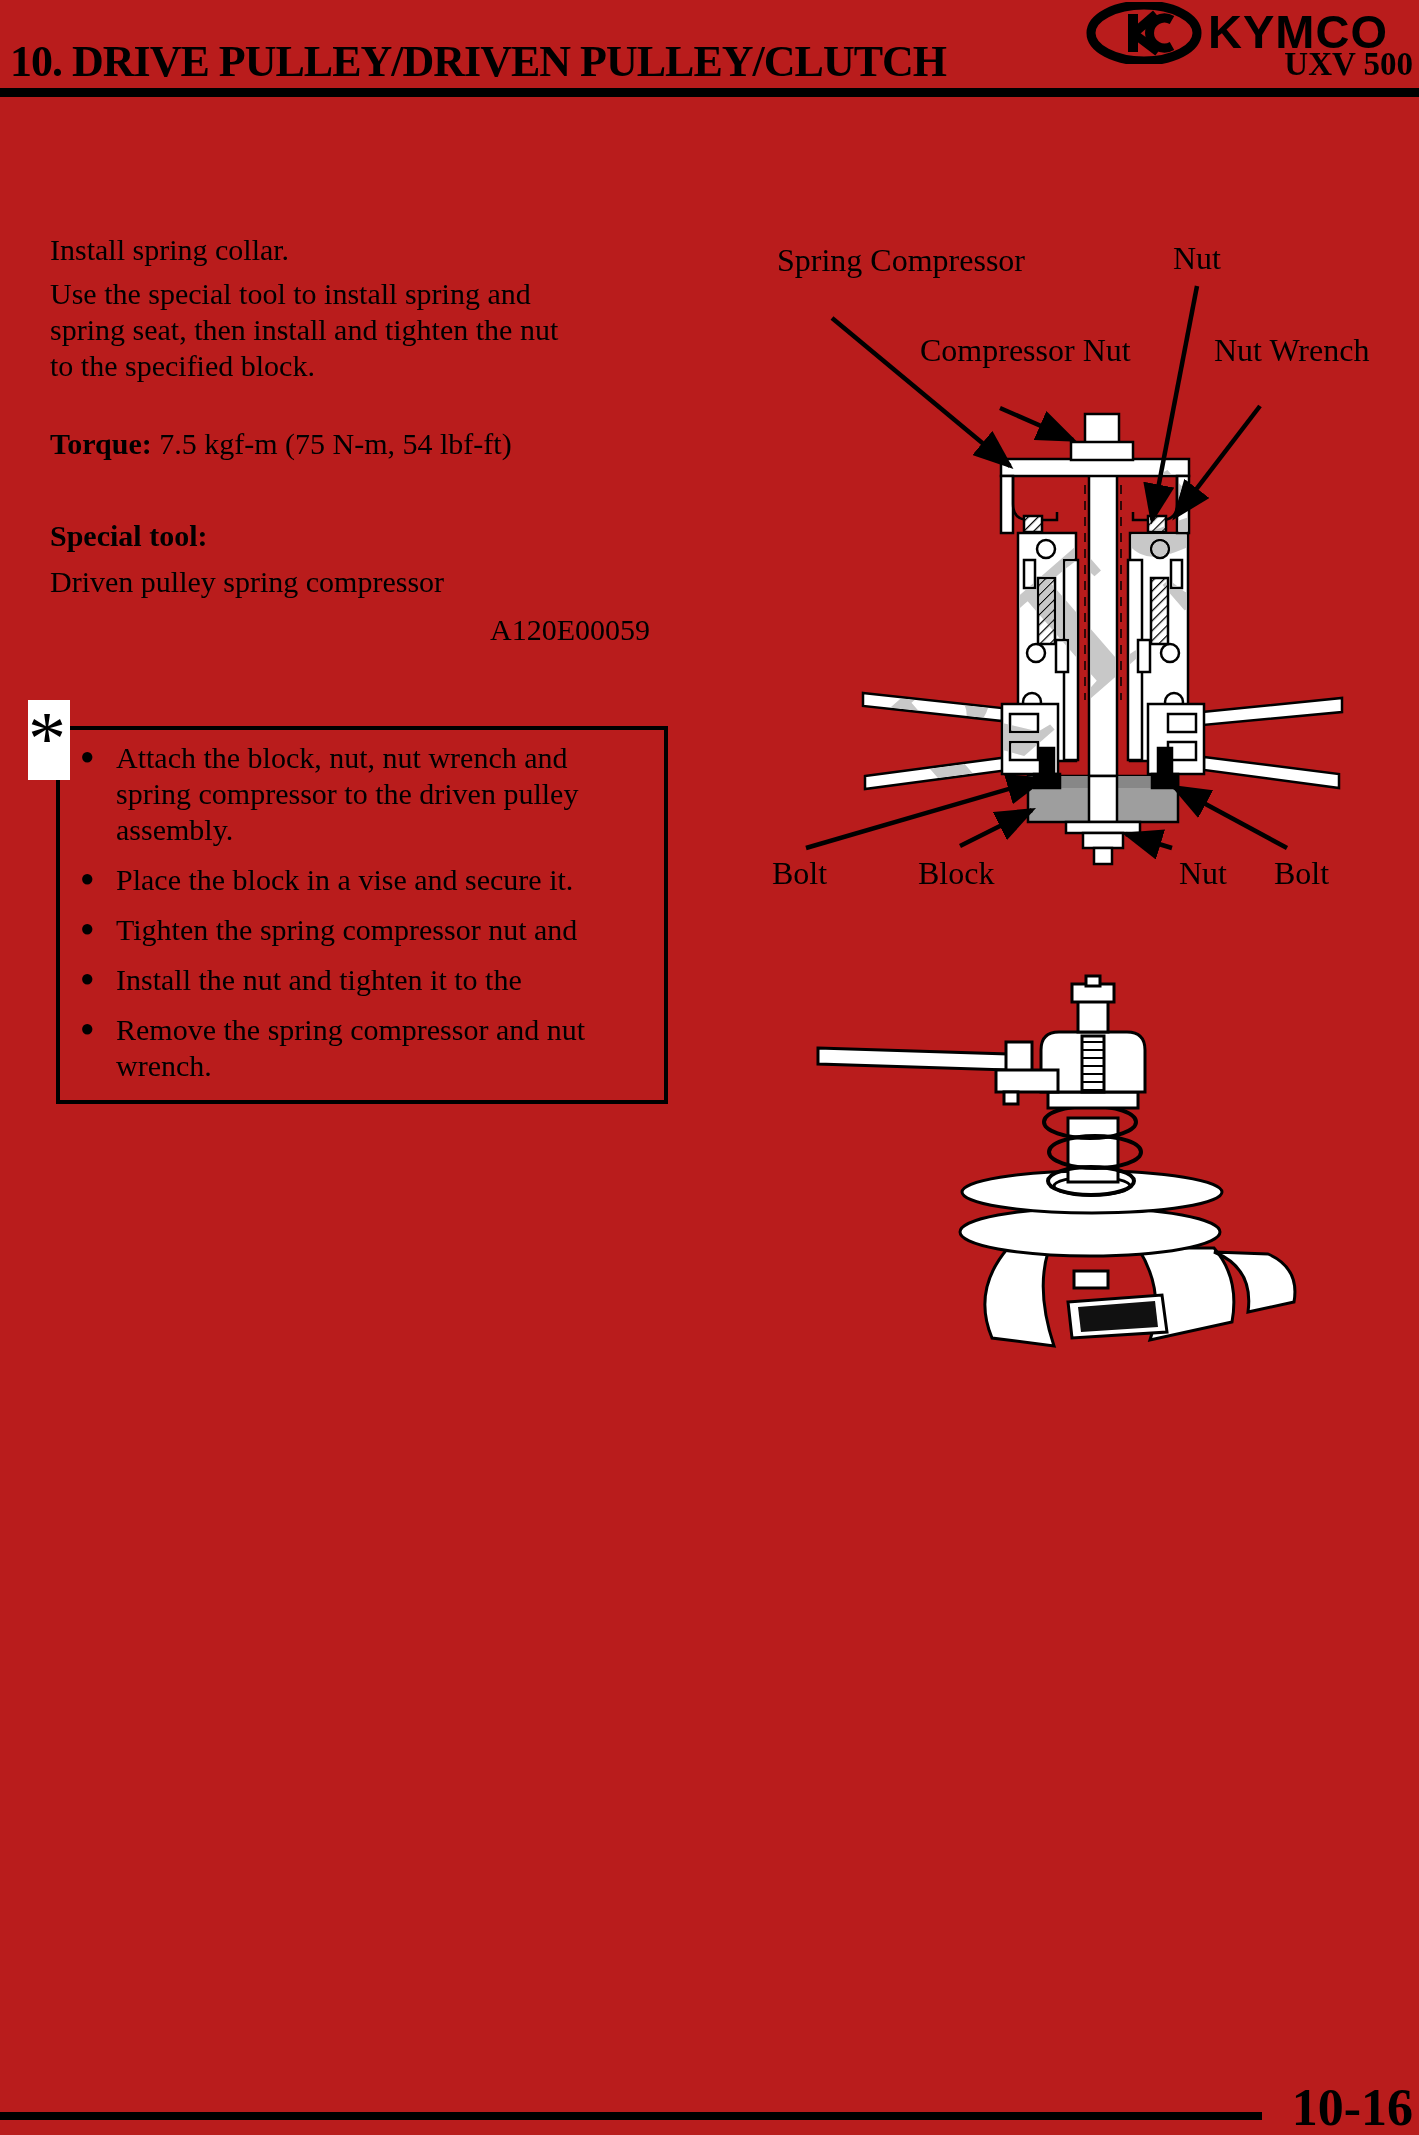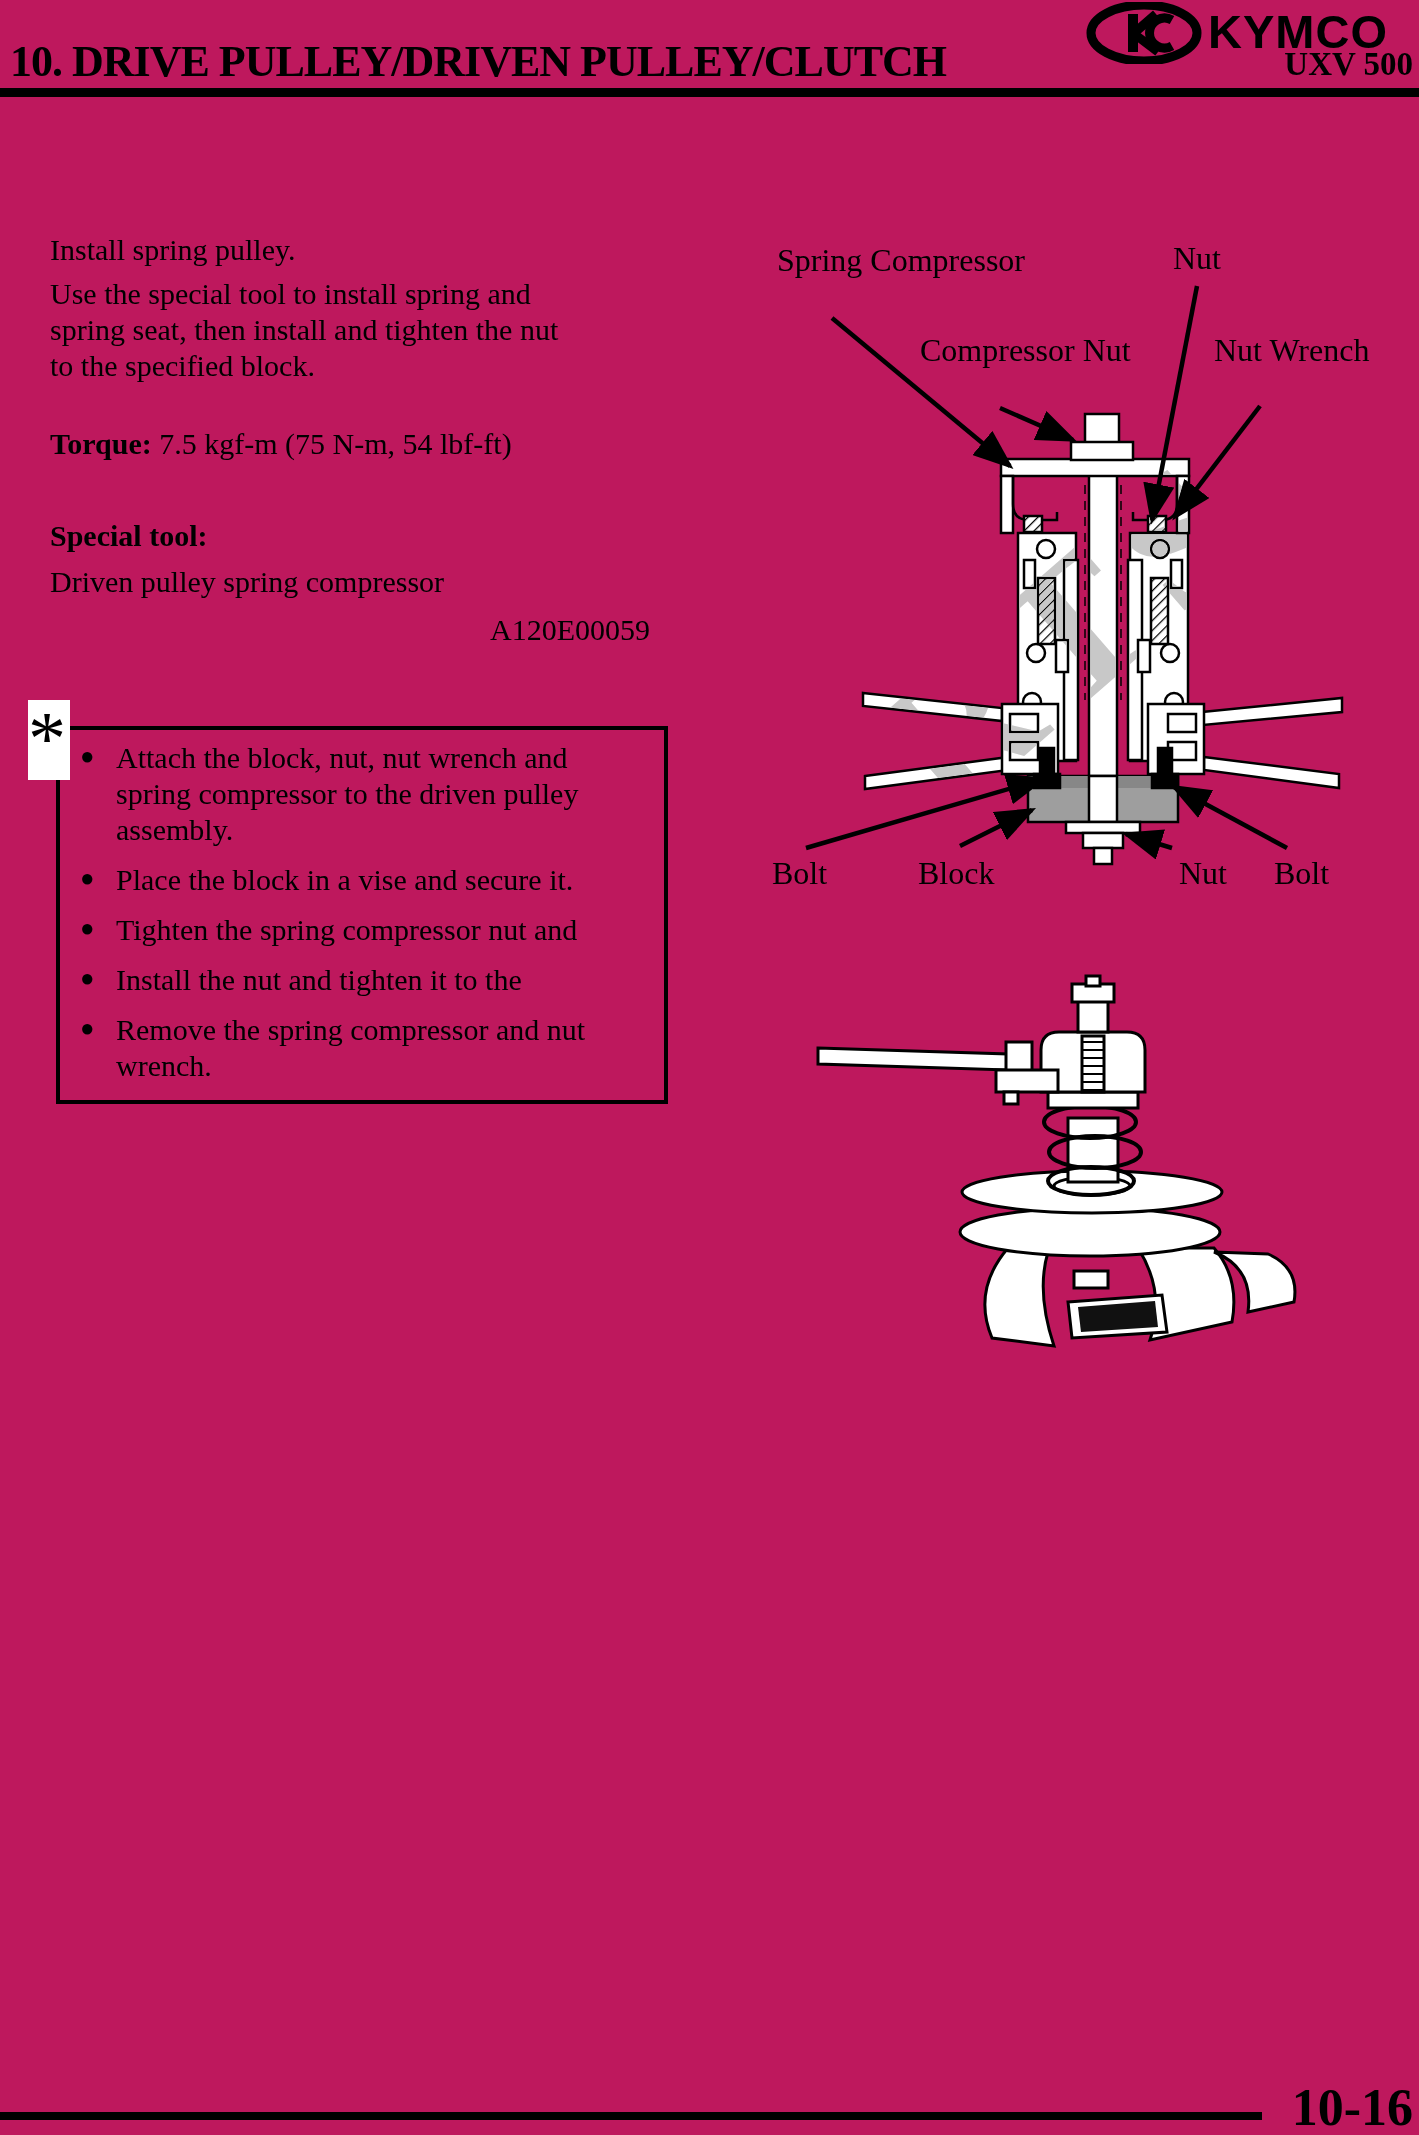--- a/index.html
+++ b/index.html
@@ -1,16 +1,16 @@
 <!DOCTYPE html>
 <html><head>
 <meta charset="utf-8">
 <style>
   html,body{margin:0;padding:0;background:#fff;}
-  .page{position:relative;width:1419px;height:2135px;background:#be185d;overflow:hidden;
+  .page{position:relative;width:1419px;height:2135px;background:#b91c1c;overflow:hidden;
         font-family:"Liberation Serif", serif;color:#000;}
   
   .title{position:absolute;left:10px;top:36px;font-size:44px;font-weight:bold;
          letter-spacing:-1px;white-space:nowrap;}
   .brand{position:absolute;left:1208px;top:4px;font-family:"Liberation Sans",sans-serif;
          font-weight:bold;font-size:47px;letter-spacing:1px;text-align:right;}
   .model{position:absolute;right:6px;top:46px;font-size:33px;font-weight:bold;white-space:nowrap;}
   .logo{position:absolute;left:1086px;top:2px;}
   .header-rule{position:absolute;left:0;top:88px;width:1419px;height:9px;background:#000;}
   
@@ -54,21 +54,21 @@
   <svg class="logo" width="116" height="62" viewBox="0 0 116 62">
     <ellipse cx="58" cy="31" rx="53" ry="28" fill="none" stroke="#000" stroke-width="9"></ellipse>
     <path d="M47,12 L47,50" stroke="#000" stroke-width="10" fill="none"></path>
     <path d="M47,32 L70,12 M47,31 L72,50" stroke="#000" stroke-width="9" fill="none"></path>
     <path d="M86,18 A15,15 0 1 0 86,44" stroke="#000" stroke-width="9" fill="none"></path>
   </svg>
   <div class="brand">KYMCO</div>
   <div class="model">UXV 500</div>
   <div class="header-rule"></div>
 
-  <div class="txt" style="top:232px;">Install spring pulley.</div>
+  <div class="txt" style="top:232px;">Install spring collar.</div>
 
   <div class="txt nowrap" style="top:276px;">
     <div>Use the special tool to install spring and</div>
     <div>spring seat, then install and tighten the nut</div>
     <div>to the specified block.</div>
   </div>
 
   <div class="txt" style="top:426px;white-space:nowrap;">
     <span class="b">Torque:</span>
     <span>7.5 kgf-m (75 N-m, 54 lbf-ft)</span>

